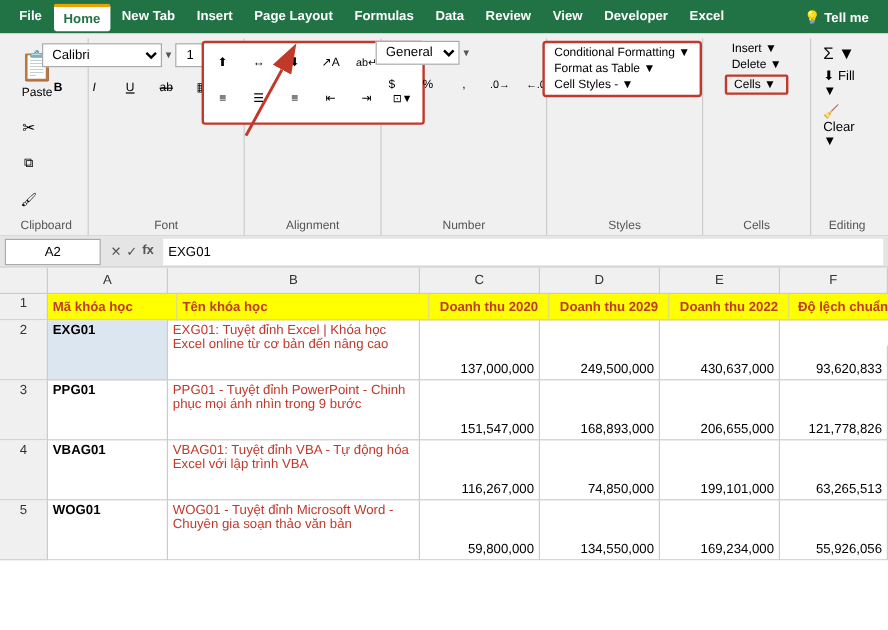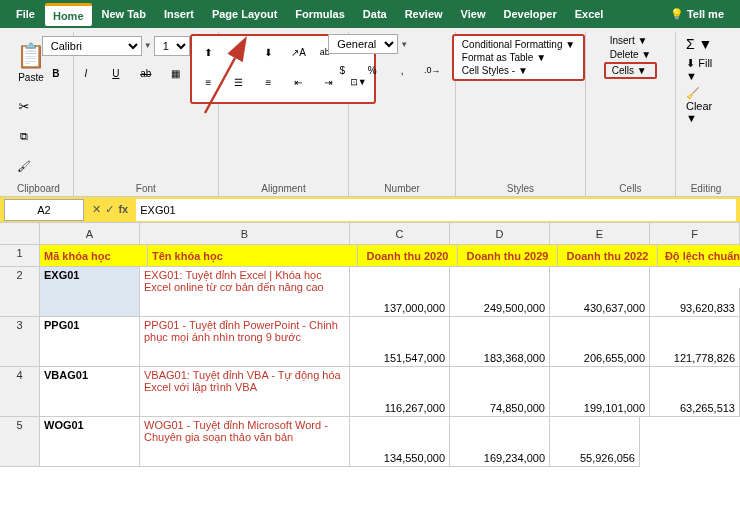--- a/index.html
+++ b/index.html
@@ -27,21 +27,21 @@
     .rb-row { display: flex; align-items: center; gap: 2px; }
 
     
     .styles-group { border: 2px solid #c0392b; border-radius: 3px; padding: 2px 4px; background: #fff; margin-right: 4px; }
     .styles-group .s-btn { font-size: 10px; padding: 1px 4px; cursor: pointer; white-space: nowrap; }
 
     
     .format-group-box { border: 2px solid #c0392b; border-radius: 3px; padding: 2px 6px; background: #f0f0f0; }
 
     
-    .formula-bar { display: flex; align-items: center; height: 26px; background: #fde047; border-bottom: 1px solid #ccc; padding: 0 4px; gap: 4px; }
+    .formula-bar { display: flex; align-items: center; height: 26px; background: #e5e5e5; border-bottom: 1px solid #ccc; padding: 0 4px; gap: 4px; }
     .name-box { width: 80px; height: 22px; border: 1px solid #aaa; padding: 2px 4px; font-size: 11px; text-align: center; }
     .formula-icons { display: flex; gap: 4px; padding: 0 4px; color: #555; }
     .formula-input { flex: 1; height: 22px; border: none; outline: none; font-size: 11px; padding: 0 4px; }
 
     
     .spreadsheet { overflow: hidden; }
     .col-header-row { display: flex; }
     .row-num-header { width: 40px; height: 22px; background: #f0f0f0; border-right: 1px solid #ccc; border-bottom: 1px solid #ccc; flex-shrink: 0; }
     .col-header { height: 22px; border-right: 1px solid #ccc; border-bottom: 1px solid #ccc; background: #f0f0f0; display: flex; align-items: center; justify-content: center; font-size: 11px; font-weight: normal; color: #333; flex-shrink: 0; }
 
@@ -162,21 +162,21 @@
             <div class="rb-btn">⇤</div>
             <div class="rb-btn">⇥</div>
             <div class="rb-btn" style="font-size:9px;">⊡▼</div>
           </div>
         </div>
       </div>
       <span class="ribbon-group-label">Alignment</span>
     </div>
 
     <div class="ribbon-group" style="min-width:80px;">
-      <div class="ribbon-group-content" style="flex-direction:column; gap:2px;">
+      <div class="ribbon-group-content" style="flex-direction:row; gap:2px;">
         <div class="rb-row">
           <select class="combo-box" style="min-width:70px;">
             <option>General</option>
           </select>
           <span class="dropdown-arrow">▼</span>
         </div>
         <div class="rb-row">
           <div class="rb-btn">$</div>
           <div class="rb-btn">%</div>
           <div class="rb-btn">,</div>
@@ -278,37 +278,38 @@
     <div class="cell number" style="width:100px; justify-content:flex-end; align-items:flex-end;">249,500,000</div>
     <div class="cell number" style="width:100px; justify-content:flex-end; align-items:flex-end;">430,637,000</div>
     <div class="cell number" style="width:90px; justify-content:flex-end; align-items:flex-end;margin-top:21px;">93,620,833</div>
   </div>
 
   <div class="data-row">
     <div class="row-num">3</div>
     <div class="cell bold" style="width:100px;">PPG01</div>
     <div class="cell text-red" style="width:210px; min-height:50px; white-space:normal; word-wrap:break-word;">PPG01 - Tuyệt đỉnh PowerPoint - Chinh phục mọi ánh nhìn trong 9 bước</div>
     <div class="cell number" style="width:100px; justify-content:flex-end; align-items:flex-end;">151,547,000</div>
-    <div class="cell number" style="width:100px; justify-content:flex-end; align-items:flex-end;">183,368,000</div>
+    <div class="cell number" style="width:100px; justify-content:flex-end; align-items:flex-end;">168,893,000</div>
     <div class="cell number" style="width:100px; justify-content:flex-end; align-items:flex-end;">206,655,000</div>
     <div class="cell number" style="width:90px; justify-content:flex-end; align-items:flex-end;">121,778,826</div>
   </div>
 
   <div class="data-row">
     <div class="row-num">4</div>
     <div class="cell bold" style="width:100px;">VBAG01</div>
     <div class="cell text-red" style="width:210px; min-height:50px; white-space:normal; word-wrap:break-word;">VBAG01: Tuyệt đỉnh VBA - Tự động hóa Excel với lập trình VBA</div>
     <div class="cell number" style="width:100px; justify-content:flex-end; align-items:flex-end;">116,267,000</div>
     <div class="cell number" style="width:100px; justify-content:flex-end; align-items:flex-end;">74,850,000</div>
     <div class="cell number" style="width:100px; justify-content:flex-end; align-items:flex-end;">199,101,000</div>
     <div class="cell number" style="width:90px; justify-content:flex-end; align-items:flex-end;">63,265,513</div>
   </div>
 
   <div class="data-row">
     <div class="row-num">5</div>
     <div class="cell bold" style="width:100px;">WOG01</div>
     <div class="cell text-red" style="width:210px; min-height:50px; white-space:normal; word-wrap:break-word;">WOG01 - Tuyệt đỉnh Microsoft Word - Chuyên gia soạn thảo văn bản</div>
+    <div class="cell number" style="width:100px; justify-content:flex-end; align-items:flex-end;">59,800,000</div>
     <div class="cell number" style="width:100px; justify-content:flex-end; align-items:flex-end;">134,550,000</div>
     <div class="cell number" style="width:100px; justify-content:flex-end; align-items:flex-end;">169,234,000</div>
     <div class="cell number" style="width:90px; justify-content:flex-end; align-items:flex-end;">55,926,056</div>
   </div>
 
 </div>
 
 </body></html>

